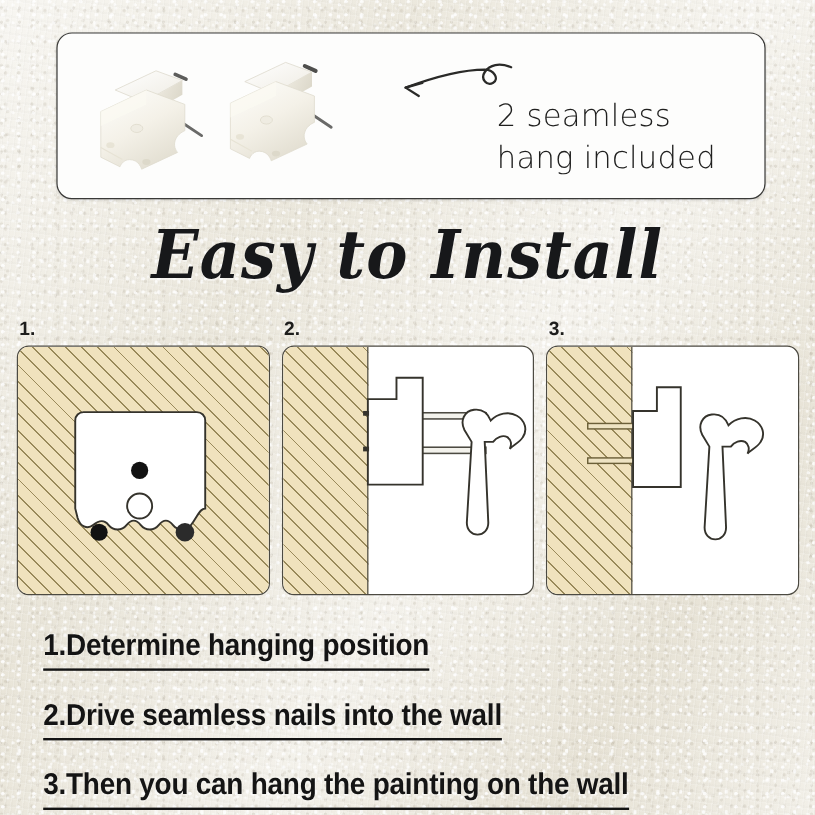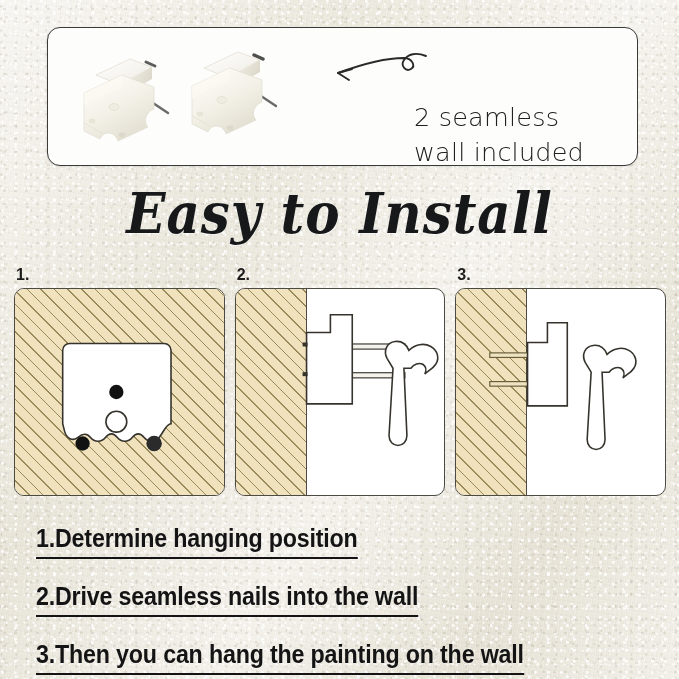--- a/index.html
+++ b/index.html
@@ -72,21 +72,20 @@
     position: absolute;
     left: 366px;
     top: 52px;
     width: 210px;
     font-family: "DejaVu Sans", sans-serif;
     font-weight: 300;
     font-size: 25.5px;
     line-height: 1.36;
     color: #20201f;
     letter-spacing: 0.2px;
-    margin-top: 20px;
   }
   #nails-caption .l2 { display: block; }
 
   #arrow-annotation {
     position: absolute;
     left: 270px;
     top: 22px;
     width: 110px;
     height: 48px;
   }
@@ -271,21 +270,21 @@
   <div id="arrow-annotation">
     <svg viewBox="0 0 110 48" width="110" height="48">
       <path d="M108 6 C98 2 90 4 86 10 C82 16 88 22 93 19 C98 16 94 8 86 8
                C72 8 50 12 20 23" fill="none" stroke="#2a2a28" stroke-width="1.9" stroke-linecap="round"></path>
       <path d="M20 23 L34 19 M20 23 L31 30" fill="none" stroke="#2a2a28" stroke-width="1.9" stroke-linecap="round"></path>
     </svg>
   </div>
 
   <div id="nails-caption">
     <span>2 seamless</span>
-    <span class="l2">wall included</span>
+    <span class="l2">hang included</span>
   </div>
 </div>
 
 <div id="headline">Easy to Install</div>
 
 <div id="steps">
 
   <div class="step">
     <div class="step-num">1.</div>
     <div class="panel">

